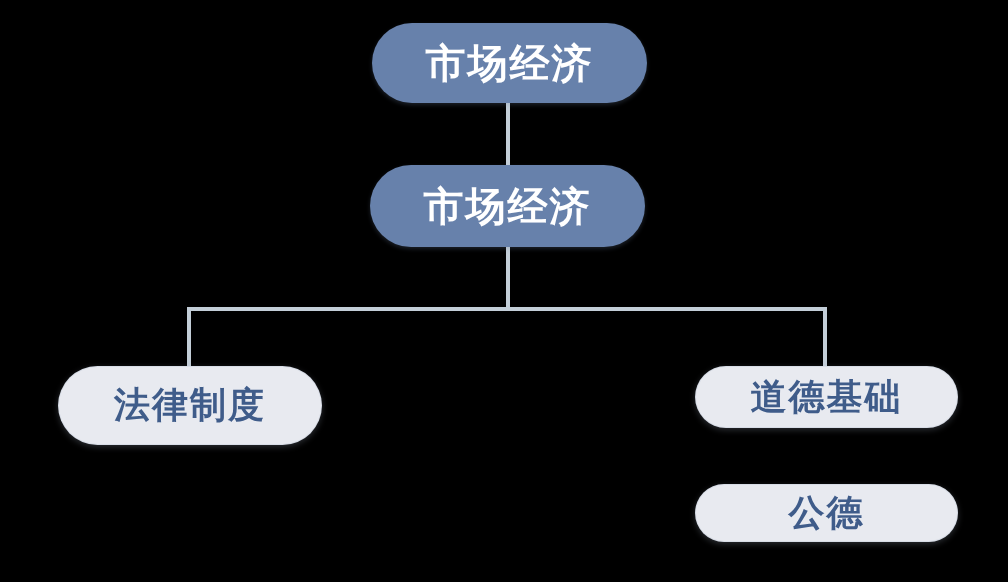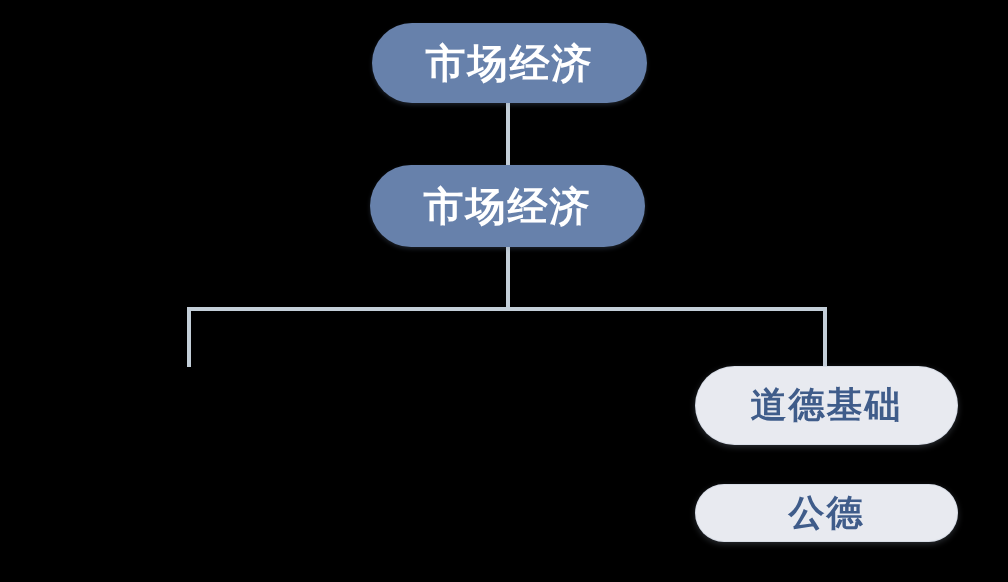--- a/index.html
+++ b/index.html
@@ -39,21 +39,21 @@
     border-radius: 40px;
     font-size: 36px;
     border: 1px solid rgba(214, 219, 230, 0.9);
     box-shadow: 0 2px 6px rgba(170, 182, 202, 0.25);
   }
   
   #node-root        { left: 372px; top:  23px; width: 275px; height: 80px; }
   #node-child       { left: 370px; top: 165px; width: 275px; height: 82px; }
   #node-left-branch { left:  58px; top: 366px; width: 264px; height: 79px; }
   #node-left-sub    { left:  58px; top: 484px; width: 264px; height: 78px; }
-  #node-right-branch{ left: 695px; top: 366px; width: 263px; height: 79px; }
+  #node-right-branch{ left: 695px; top: 366px; width: 263px; height: 62px; }
   #node-right-sub   { left: 695px; top: 484px; width: 263px; height: 58px; }
 
   
   .connector {
     position: absolute;
     background: #c3ced8;
   }
   #conn-root-child    { left: 506px; top: 103px; width: 4px;   height: 62px; }
   #conn-child-down    { left: 506px; top: 247px; width: 4px;   height: 62px; }
   #conn-horizontal    { left: 187px; top: 307px; width: 640px; height: 4px;  }
@@ -72,20 +72,23 @@
   <div class="connector" id="conn-right-drop"></div>
 
   <div class="node primary" id="node-root">
     <span>市场经济</span>
   </div>
 
   <div class="node primary" id="node-child">
     <span>市场经济</span>
   </div>
 
+  <div class="node secondary" id="node-left-branch">
+    <span>法律制度</span>
+  </div>
 
 
   <div class="node secondary" id="node-right-branch">
     <span>道德基础</span>
   </div>
 
   <div class="node secondary" id="node-right-sub">
     <span>公德</span>
   </div>
 

